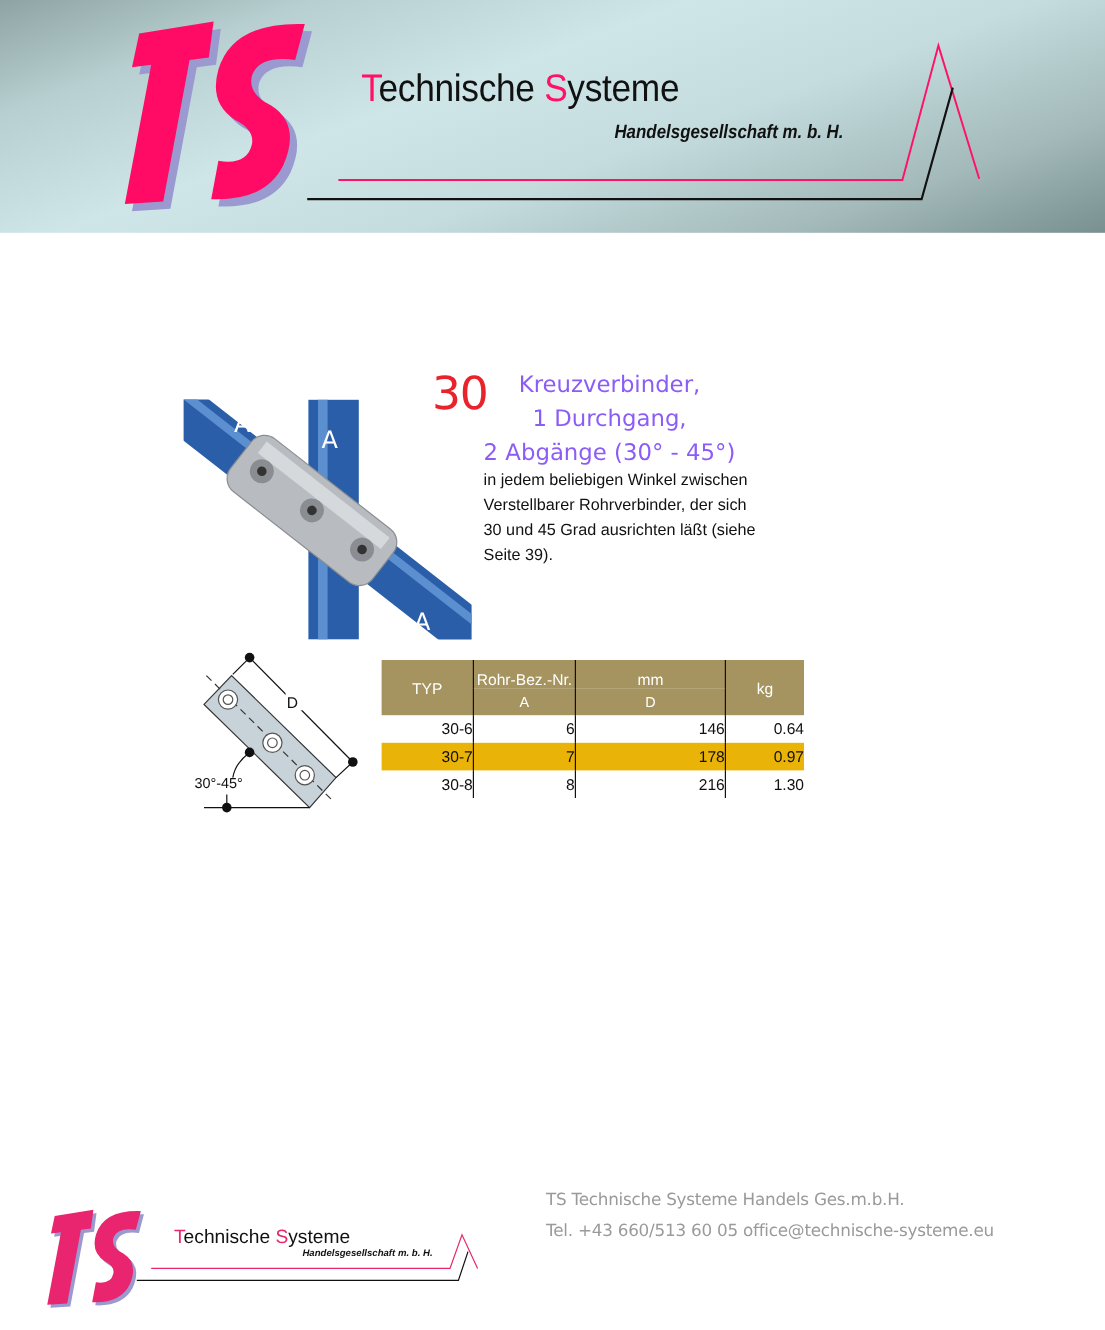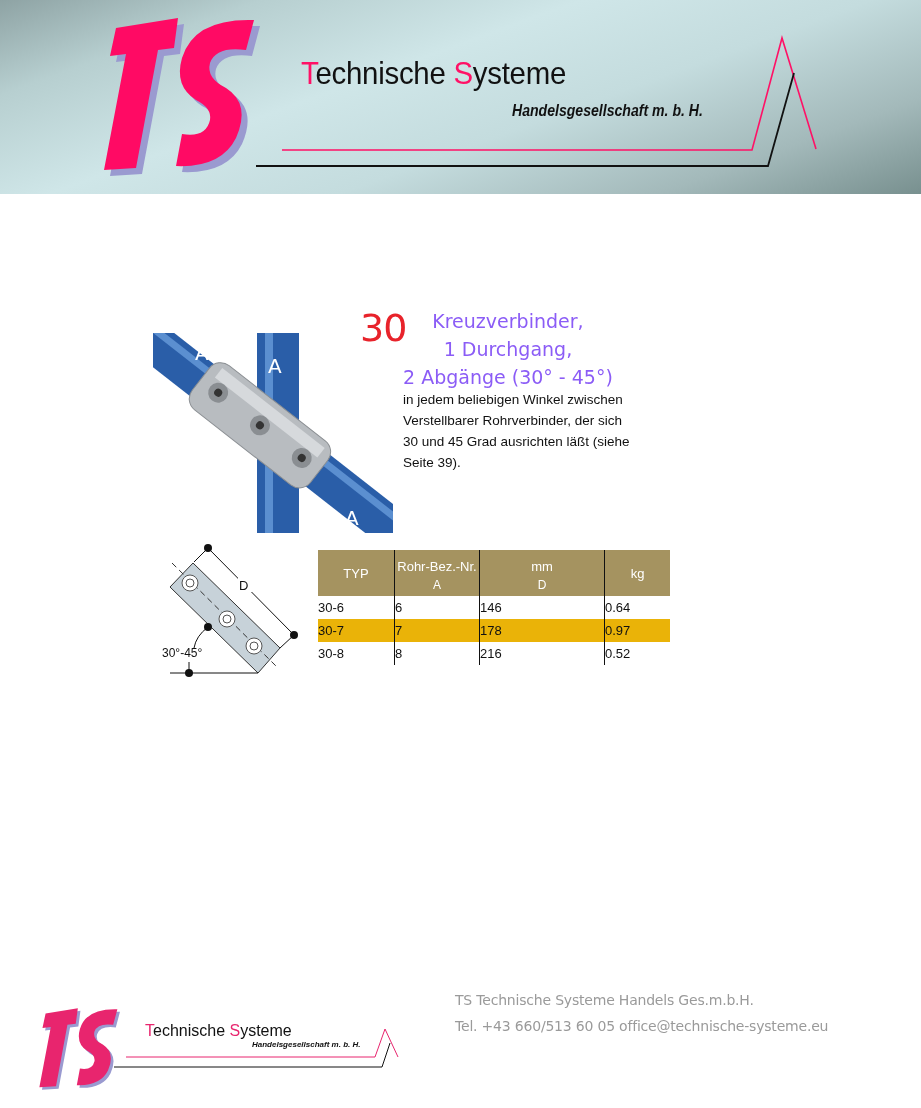--- a/index.html
+++ b/index.html
@@ -25,21 +25,21 @@
   .item-title { position:absolute; left:403px; top:307px; font-size:19px; line-height:28px; color:#8b5cf6;
     font-family:"DejaVu Sans", sans-serif;text-align:center; }
   .item-desc { position:absolute; left:403px; top:389px; width:250px; font-size:13.5px; line-height:21px; color:#111; }
 
   
   .diagram { position:absolute; left:150px; top:540px; width:160px; height:145px; }
 
   
   table.spec { position:absolute; left:318px; top:550px; border-collapse:collapse; font-size:13px; color:#111; }
   table.spec th { background:#a59360; color:#fff; font-weight:normal; padding:0; }
-  table.spec td { text-align:left; height:23px; padding:0; }
+  table.spec td { text-align:right; height:23px; padding:0; }
   table.spec .c1 { width:76px; }
   table.spec .c2 { width:84px; }
   table.spec .c3 { width:124px; }
   table.spec .c4 { width:65px; }
   table.spec .vl { border-left:1.5px solid #111; }
   table.spec tr.alt td { background:#eab308; }
   .h-top { height:24px; vertical-align:bottom; }
   .h-bot { height:22px; font-size:12px; vertical-align:middle; }
 
   
@@ -161,21 +161,21 @@
     <tr class="alt">
       <td class="c1">30-7</td>
       <td class="c2 vl">7</td>
       <td class="c3 vl">178</td>
       <td class="c4 vl">0.97</td>
     </tr>
     <tr>
       <td class="c1">30-8</td>
       <td class="c2 vl">8</td>
       <td class="c3 vl">216</td>
-      <td class="c4 vl">0.52</td>
+      <td class="c4 vl">1.30</td>
     </tr>
   </tbody>
 </table>
 
 <svg class="footer-logo" viewBox="0 0 380 95">
   <g transform="translate(0,8) scale(0.52)">
     <g transform="translate(5,5)" fill="#9a9ad0">
       <path d="M30 20 L92 10 L88 40 L72 42 L50 160 L18 162 L40 46 L24 48 Z"></path>
       <path d="M168 12 L160 42 Q130 38 124 55 Q120 70 140 80 Q165 96 150 130 Q135 160 90 158 L96 126 Q120 130 124 112 Q126 100 110 92 Q88 78 96 50 Q108 10 168 12 Z"></path>
     </g>

